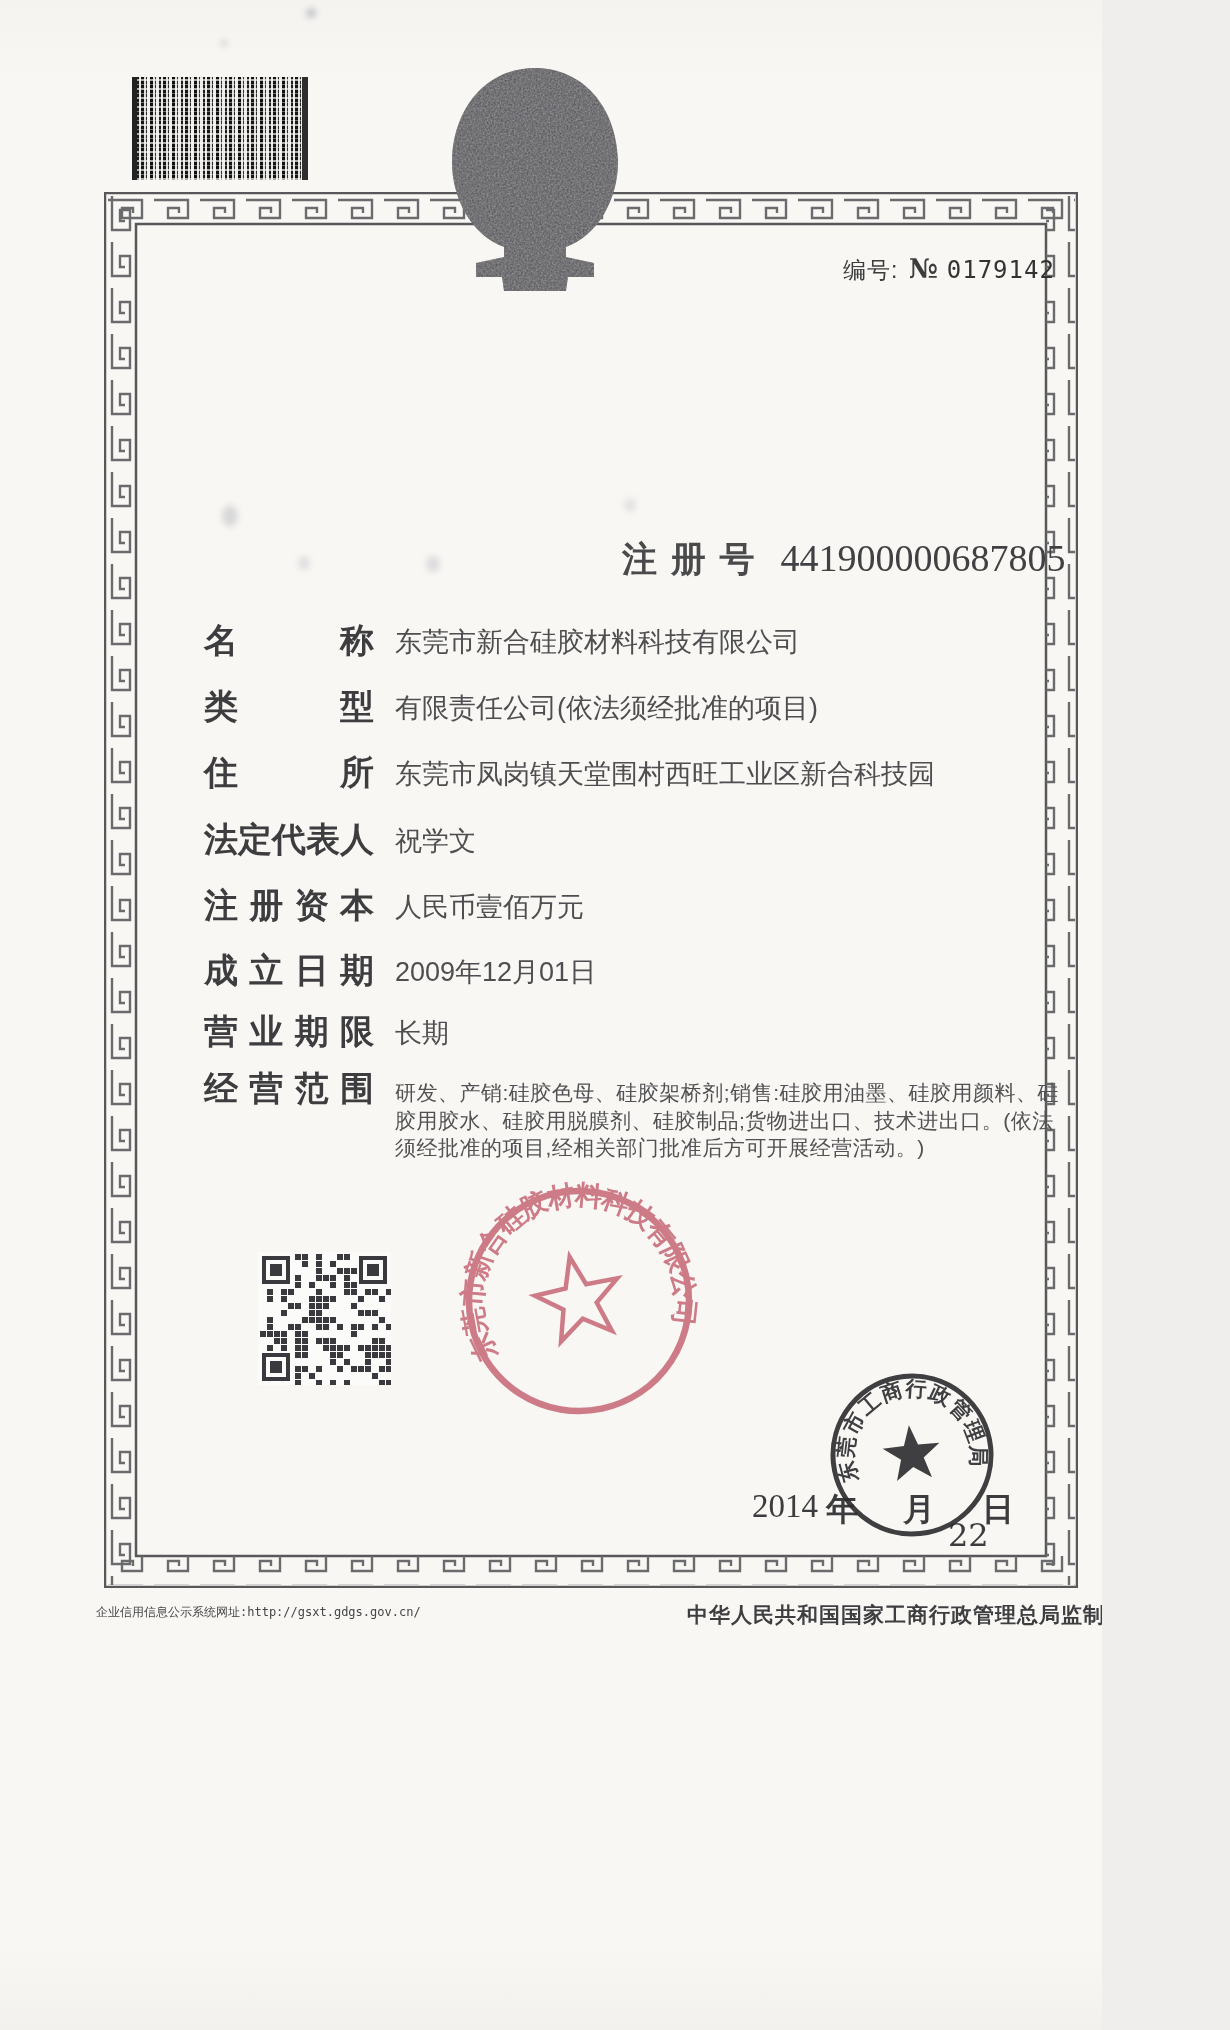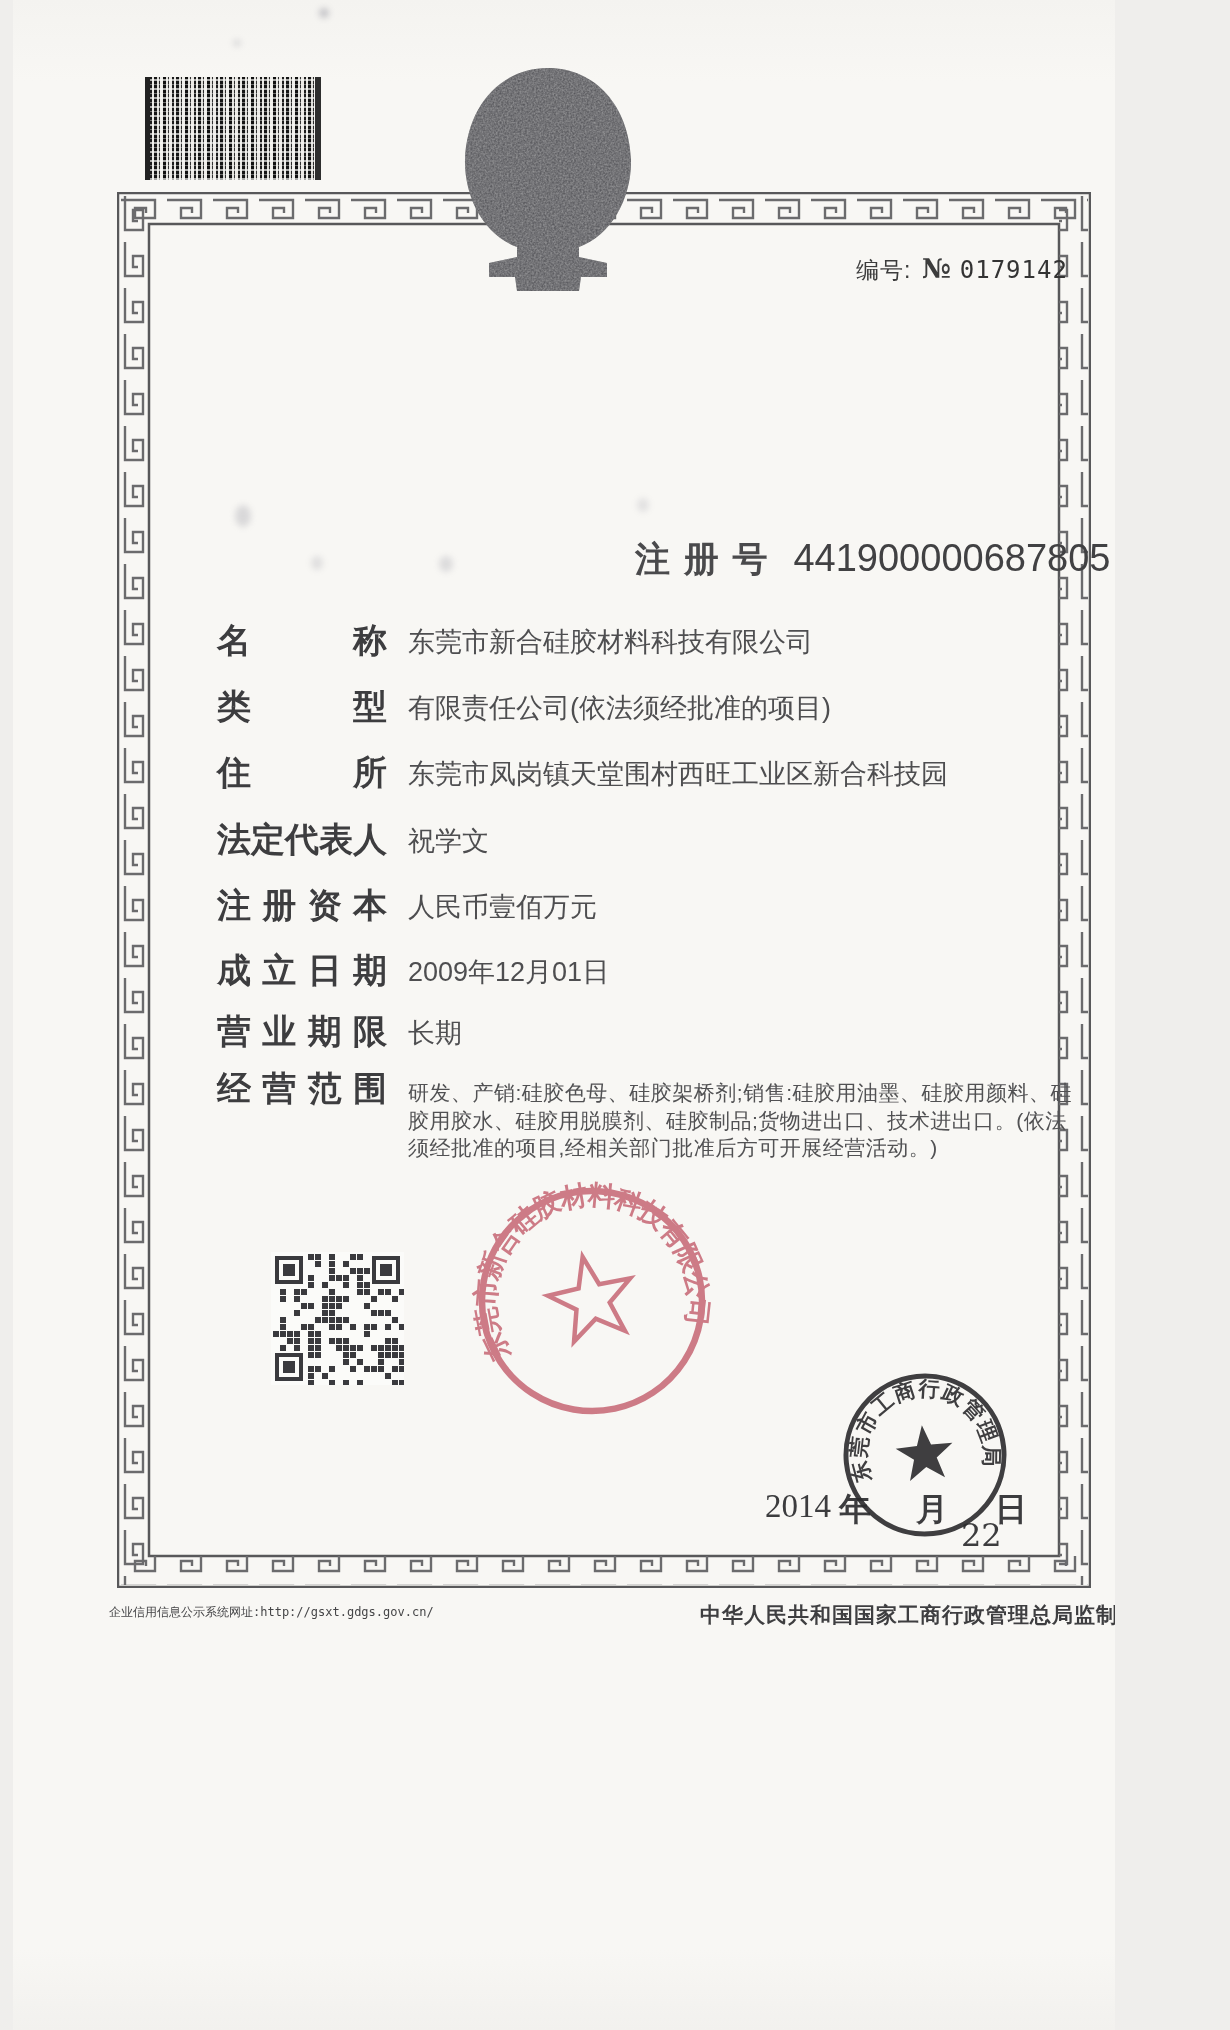--- a/index.html
+++ b/index.html
@@ -1,18 +1,18 @@
 <!DOCTYPE html>
 <html><head>
 <meta charset="utf-8">
 <style>
   html,body{margin:0;padding:0;}
   body{width:1230px;height:2030px;position:relative;background:#efeeec;
        font-family:"Liberation Sans",sans-serif;-webkit-font-smoothing:antialiased;}
-  .page{position:absolute;left:13px;top:0;width:1102px;height:2030px;
+  .page{position:absolute;left:0;top:0;width:1102px;height:2030px;
         background:linear-gradient(180deg,#f4f3f0 0%,#f8f7f4 4%,#f8f7f4 96%,#f2f1ee 100%);overflow:hidden;}
   
   .barcode{position:absolute;left:132px;top:77px;width:165px;height:103px;z-index:3;
     background:
       repeating-linear-gradient(0deg, rgba(248,248,245,.65) 0 2px, rgba(248,248,245,0) 2px 5px, rgba(248,248,245,.4) 5px 6px, rgba(248,248,245,0) 6px 9px),
       repeating-linear-gradient(90deg,#1c1c1c 0 2px,#e9e8e4 2px 4px,#151515 4px 7px,#dddcd8 7px 9px,#2a2a2a 9px 10px,#efeeea 10px 13px,#101010 13px 16px,#e4e3df 16px 18px,#333 18px 19px,#eceae6 19px 22px);
     border-left:5px solid #222;border-right:6px solid #2e2e2e;}
   
   .frame{position:absolute;left:104px;top:192px;z-index:1;}
   
@@ -21,21 +21,21 @@
   .serial{position:absolute;left:843px;top:253px;z-index:5;color:#3c3c3c;font-size:23px;letter-spacing:1px;}
   .serial .numero{font-family:"DejaVu Serif",serif;font-weight:bold;font-size:27px;padding:0 8px 0 10px;}
   .serial .digits{font-family:"DejaVu Sans Mono",monospace;font-size:24px;color:#333;}
   
   .title{position:absolute;left:124px;top:322px;width:974px;margin:0;z-index:5;
          text-align:center;font-size:140px;font-weight:900;letter-spacing:25px;color:#2e2e30;
          text-shadow:0 0 2px rgba(45,45,48,.55);}
   
   .regno{position:absolute;left:622px;top:536px;z-index:5;}
   .regno-label{font-size:35px;font-weight:600;color:#4a4a4c;letter-spacing:2px;text-align:center;}
-  .regno-value{font-family:Liberation Sans, sans-serif;font-size:38px;color:#414143;margin-left:24px;}
+  .regno-value{font-family:Liberation Serif, serif;font-size:38px;color:#414143;margin-left:24px;}
   
   .row{position:absolute;left:0;width:1100px;z-index:5;}
   .flabel{position:absolute;left:204px;top:0;width:170px;display:flex;justify-content:space-between;
           font-size:34px;font-weight:600;color:#3d3d3f;}
   .fvalue{position:absolute;left:395px;top:7px;width:665px;font-size:27px;color:#4e4e50;line-height:1.3;}
   .fvalue.scope{top:13px;font-size:21px;line-height:1.32;color:#515153;letter-spacing:.5px;}
   
   .qr{position:absolute;left:258px;top:1252px;width:133px;height:133px;background:#fbfbf9;z-index:5;}
   
   .seal-red{position:absolute;left:454px;top:1176px;z-index:7;opacity:.82;}

